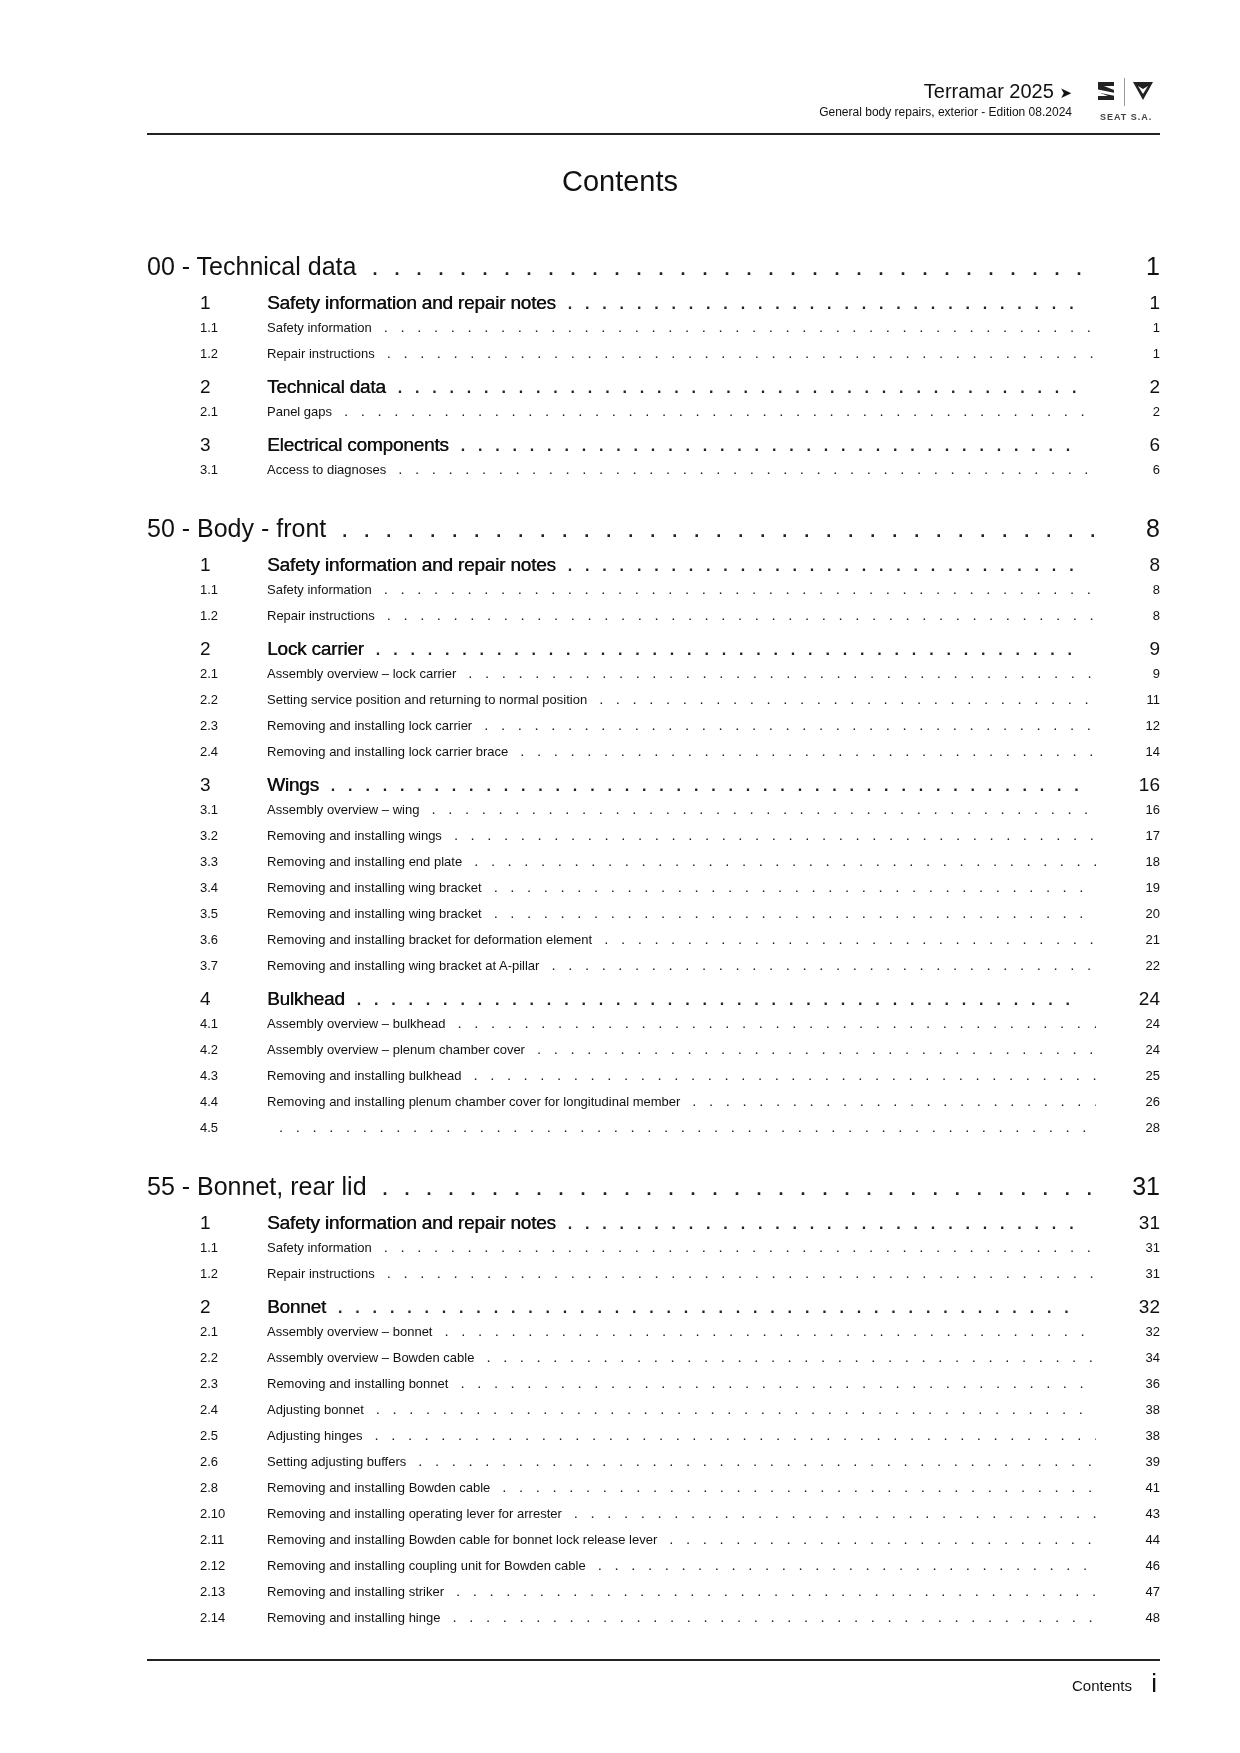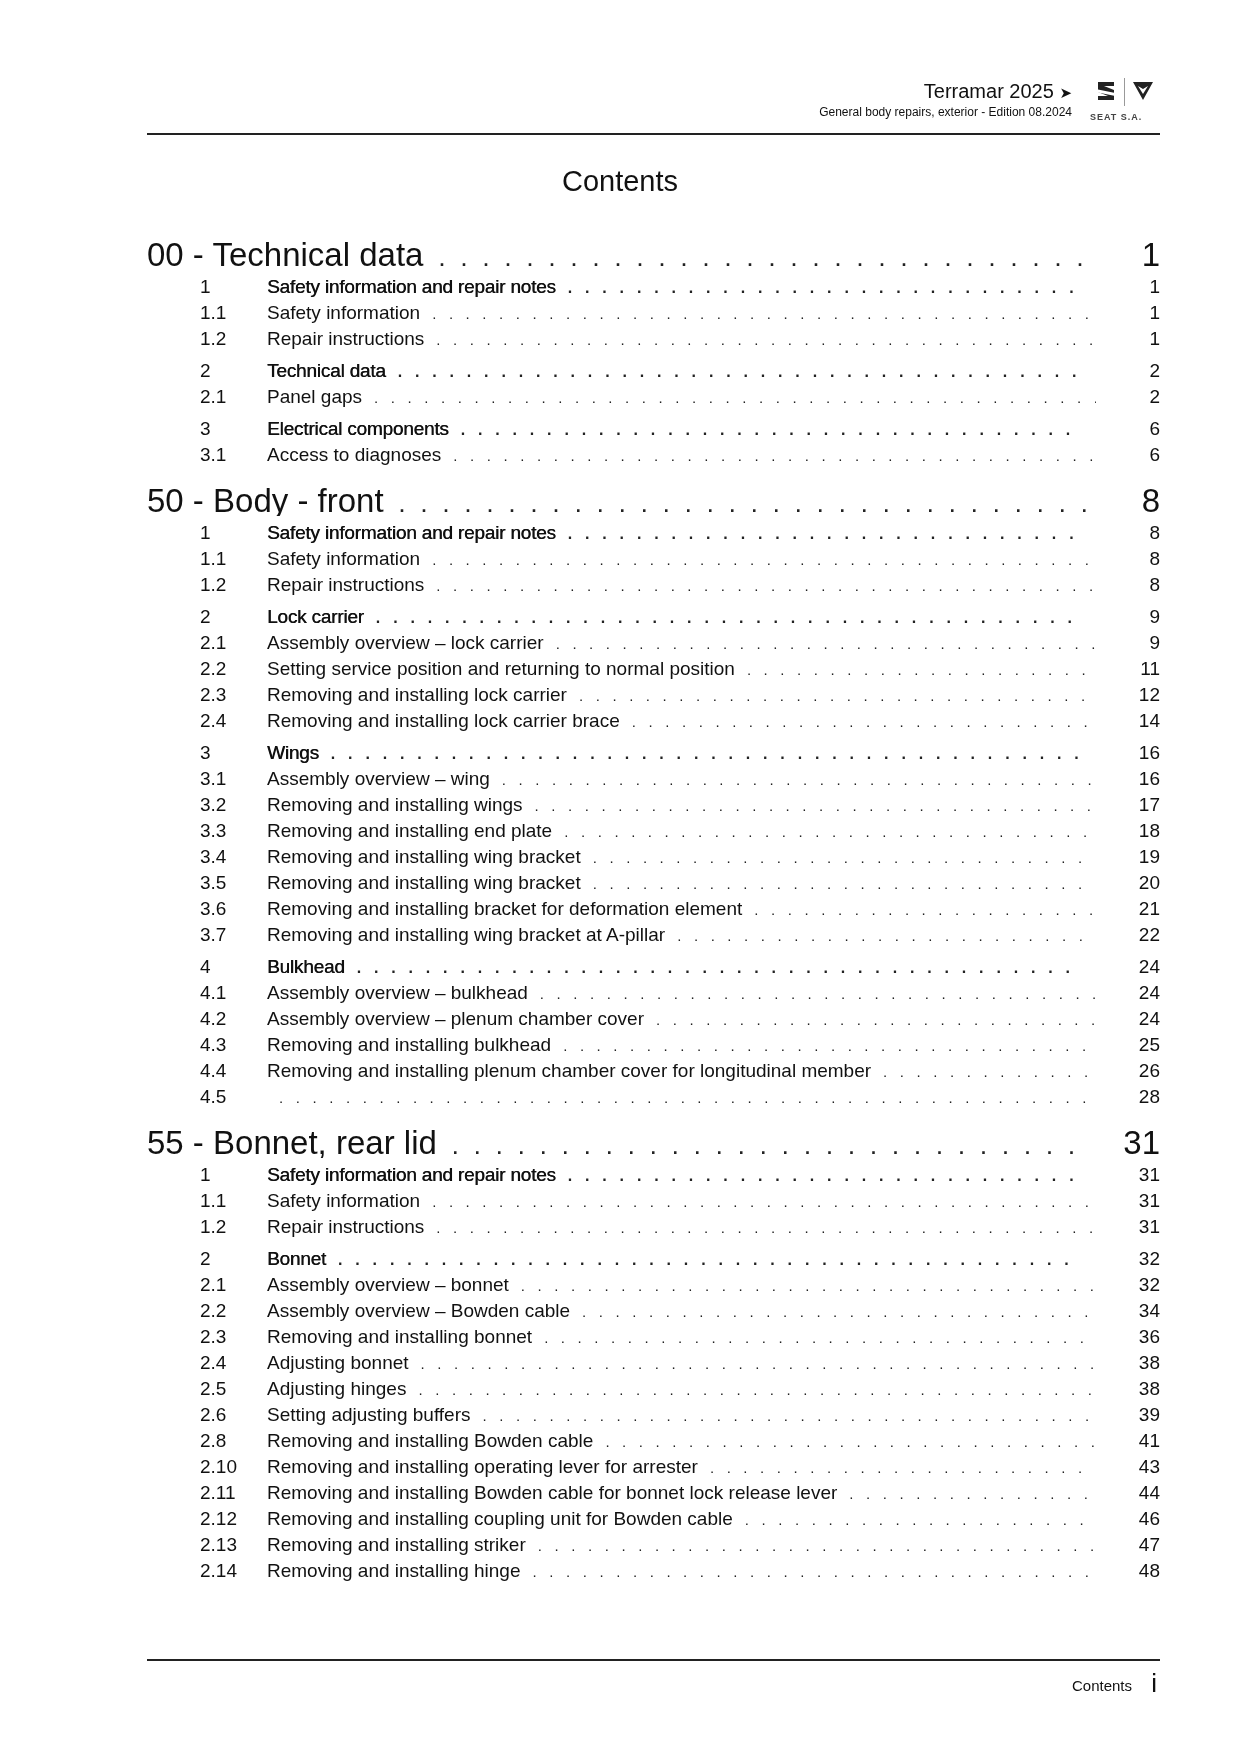--- a/index.html
+++ b/index.html
@@ -6,39 +6,39 @@
   body { width: 1240px; height: 1753px; position: relative; overflow: hidden;
          font-family: "Liberation Sans", sans-serif; color: #111; }
   .header { position: absolute; left: 147px; top: 78px; width: 1013px; height: 56px; }
   .header-line { position: absolute; left: 147px; top: 133px; width: 1013px; height: 2px; background: #222; }
   .h-title { position: absolute; right: 88px; top: 2px; font-size: 20px; white-space: nowrap; }
   .h-sub { position: absolute; right: 88px; top: 27px; font-size: 12px; white-space: nowrap; }
   .logo { position: absolute; right: 0; top: 0; width: 72px; height: 52px; }
   .logo-s { position: absolute; left: 8px; top: 2px; width: 20px; height: 22px; }
   .logo-sep { position: absolute; left: 36px; top: 0; width: 1px; height: 28px; background: #999; }
   .logo-c { position: absolute; left: 44px; top: 2px; width: 22px; height: 22px; }
-  .logo-text { position: absolute; left: 2px; top: 34px; font-size: 9px; font-weight: bold; letter-spacing: 1px; color: #444; white-space: nowrap; }
+  .logo-text { position: absolute; left: 12px; top: 34px; font-size: 9px; font-weight: bold; letter-spacing: 1px; color: #444; white-space: nowrap; }
 
   .page-title { position: absolute; left: 0; width: 1240px; top: 165px; text-align: center; font-size: 29px; }
 
   .toc { position: absolute; left: 147px; top: 236px; width: 1013px; }
   .row { position: relative; display: flex; align-items: baseline; white-space: nowrap; overflow: hidden; }
   .row .num { flex: 0 0 auto; }
   .row .txt { flex: 0 0 auto; }
   .row .dots { flex: 1 1 auto; overflow: hidden; margin: 0 14px 0 12px; letter-spacing: 4.2px; color: #222; }
   .row .dots::before { content: ". . . . . . . . . . . . . . . . . . . . . . . . . . . . . . . . . . . . . . . . . . . . . . . . . . . . . . . . . . . . . . . . . . . . . . . . . . . . . . . . . . . . . . . . . . . . . . . . . . . . . . . . . . . . . . . . . . . . . . . . . . . . . . . . . . . . . . . . . . . . . . . . . . . . . . . . . . . . . . . . . . . . . . . . . . . . . . . . . . . . . . . . . . . . . . . . . . . . . . . . . . . . . . . . . ."; }
   .row .pg { flex: 0 0 auto; text-align: right; min-width: 30px; }
 
-  .chapter { height: 34px; font-size: 33px; margin-top: 0; }
+  .chapter { height: 34px; font-size: 25px; margin-top: 16px; }
   .chapter .dots { font-size: 18px; letter-spacing: 6px; font-weight: bold; margin-left: 16px; margin-right: 34px; }
   .section { height: 26px; font-size: 19px; margin-top: 6px; }
   .section .num { width: 67px; padding-left: 53px; }
   .section .txt { font-weight: normal; letter-spacing: -0.2px; text-shadow: 0.4px 0 0 #111; }
   .section .dots { font-size: 16px; font-weight: bold; margin-right: 50px; }
-  .sub { height: 26px; font-size: 19px; }
+  .sub { height: 26px; font-size: 13px; }
   .sub .num { width: 67px; padding-left: 53px; }
   .sub .dots { font-size: 15px; margin-right: 34px; }
   .gap { height: 12px; }
 
   .footer-line { position: absolute; left: 147px; top: 1659px; width: 1013px; height: 2px; background: #222; }
   .footer-label { position: absolute; right: 108px; top: 1677px; font-size: 15px; }
   .footer-page { position: absolute; right: 83px; top: 1668px; font-size: 26px; }
 </style>
 </head>
 <body>

